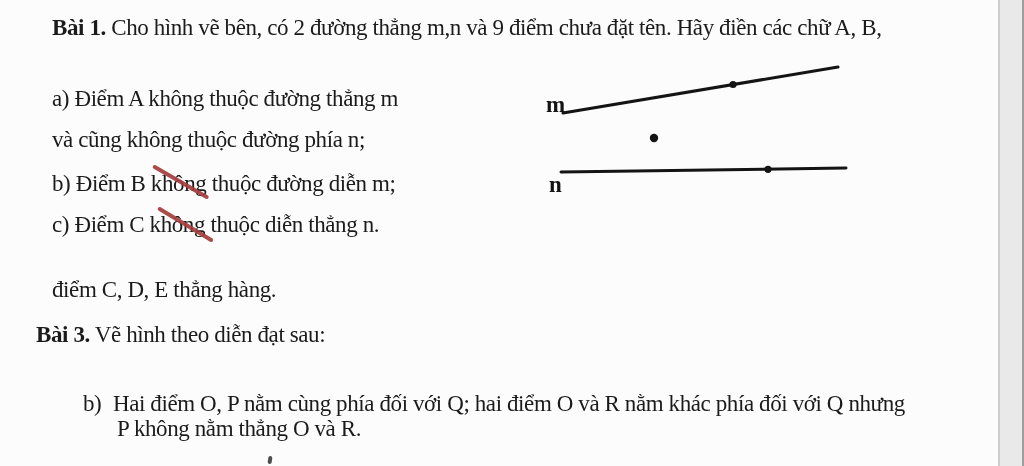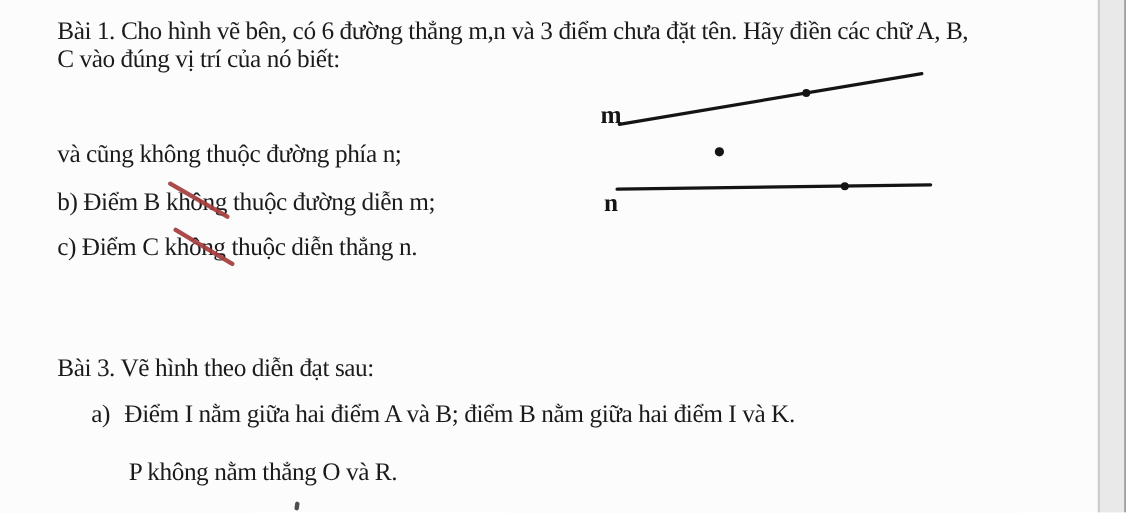--- a/index.html
+++ b/index.html
@@ -10,21 +10,21 @@
     overflow:hidden;
     font-family:"Liberation Serif", serif;
   }
   .tl {
     position:absolute;
     font-size:23px; line-height:26px;
     letter-spacing:-0.4px;
     color:#1b1b1b;
     white-space:nowrap;
   }
-  .b { font-weight:400; }
+  .b { font-weight:700; }
   .marker { display:inline-block; width:30px; }
   .strike {
     position:absolute;
     height:4px;
     background:#a43c3c;
     border-radius:3px;
     transform-origin:0 50%;
     opacity:0.92;
   }
   .diagram { position:absolute; left:540px; top:55px; }
@@ -44,24 +44,24 @@
     border-radius:2px;
     transform:rotate(8deg);
   }
 </style>
 </head>
 <body>
 
 <div class="page">
 
   <div class="tl" style="left:52px; top:15px">
-    <span class="b">Bài 1.</span><span> Cho hình vẽ bên, có 6 đường thẳng m,n và 3 điểm chưa đặt tên. Hãy điền các chữ A, B,</span>
+    <span class="b">Bài 1.</span><span> Cho hình vẽ bên, có 2 đường thẳng m,n và 9 điểm chưa đặt tên. Hãy điền các chữ A, B,</span>
   </div>
-  <div class="tl" style="left:52px; top:41px">C vào đúng vị trí của nó biết:</div>
 
+  <div class="tl" style="left:52px; top:86px">a) Điểm A không thuộc đường thẳng m</div>
   <div class="tl" style="left:52px; top:127px">và cũng không thuộc đường phía n;</div>
 
   <div class="tl" style="left:52px; top:171px">
     <span>b) Điểm B </span><span>không</span><span> thuộc đường diễn m;</span>
   </div>
   <div class="tl" style="left:52px; top:212px">
     <span>c) Điểm C </span><span>không</span><span> thuộc diễn thẳng n.</span>
   </div>
 
   <div class="strike" style="left:153px; top:164px; width:64px; transform:rotate(30deg)"></div>
@@ -70,27 +70,28 @@
   <svg class="diagram" width="320" height="145" viewBox="0 0 320 145">
     <line x1="23" y1="58" x2="298" y2="12" stroke="#141414" stroke-width="3" stroke-linecap="round"></line>
     <circle cx="193" cy="29.5" r="3.6" fill="#141414"></circle>
     <circle cx="114" cy="83" r="4.2" fill="#141414"></circle>
     <line x1="21" y1="117" x2="306" y2="113" stroke="#141414" stroke-width="3" stroke-linecap="round"></line>
     <circle cx="228" cy="114.3" r="3.6" fill="#141414"></circle>
     <text x="6" y="57">m</text>
     <text x="9" y="137">n</text>
   </svg>
 
+  <div class="tl" style="left:52px; top:277px">điểm C, D, E thẳng hàng.</div>
 
-  <div class="tl" style="left:52px; top:322px">
+  <div class="tl" style="left:36px; top:322px">
     <span class="b">Bài 3.</span><span> Vẽ hình theo diễn đạt sau:</span>
   </div>
 
-  <div class="tl" style="left:83px; top:364px">
-    <span class="marker">a)</span><span>Điểm I nằm giữa hai điểm A và B; điểm B nằm giữa hai điểm I và K.</span>
+  <div class="tl" style="left:83px; top:391px">
+    <span class="marker">b)</span><span>Hai điểm O, P nằm cùng phía đối với Q; hai điểm O và R nằm khác phía đối với Q nhưng</span>
   </div>
   <div class="tl" style="left:117px; top:416px">P không nằm thẳng O và R.</div>
 
   <div class="stray-mark"></div>
 
   <div class="edge-strip"></div>
 
 </div>
 
 </body></html>

